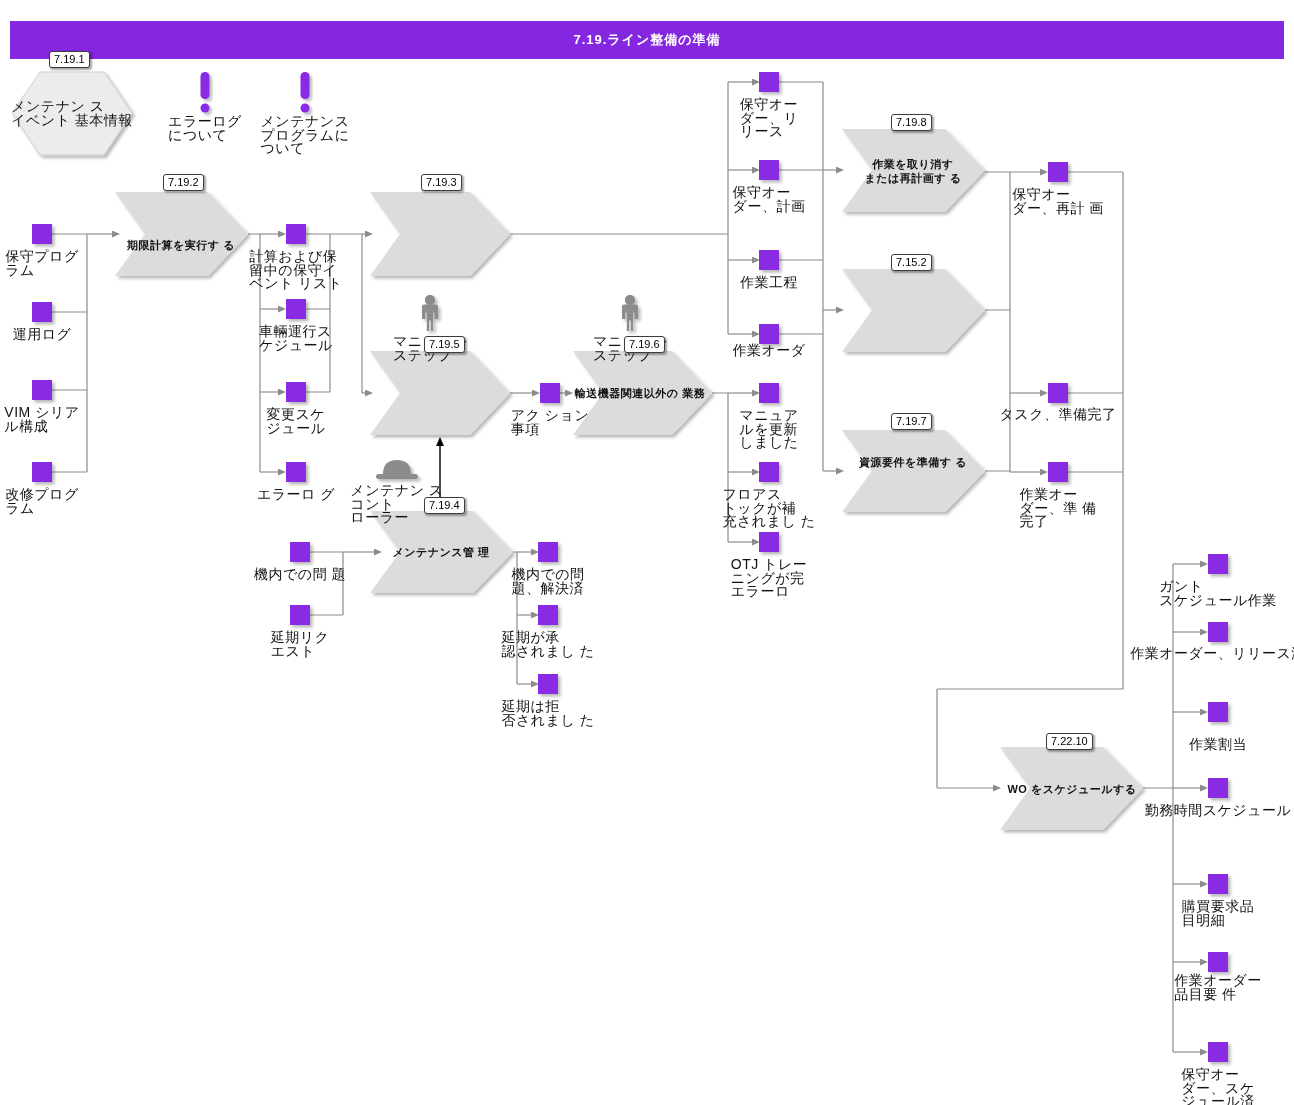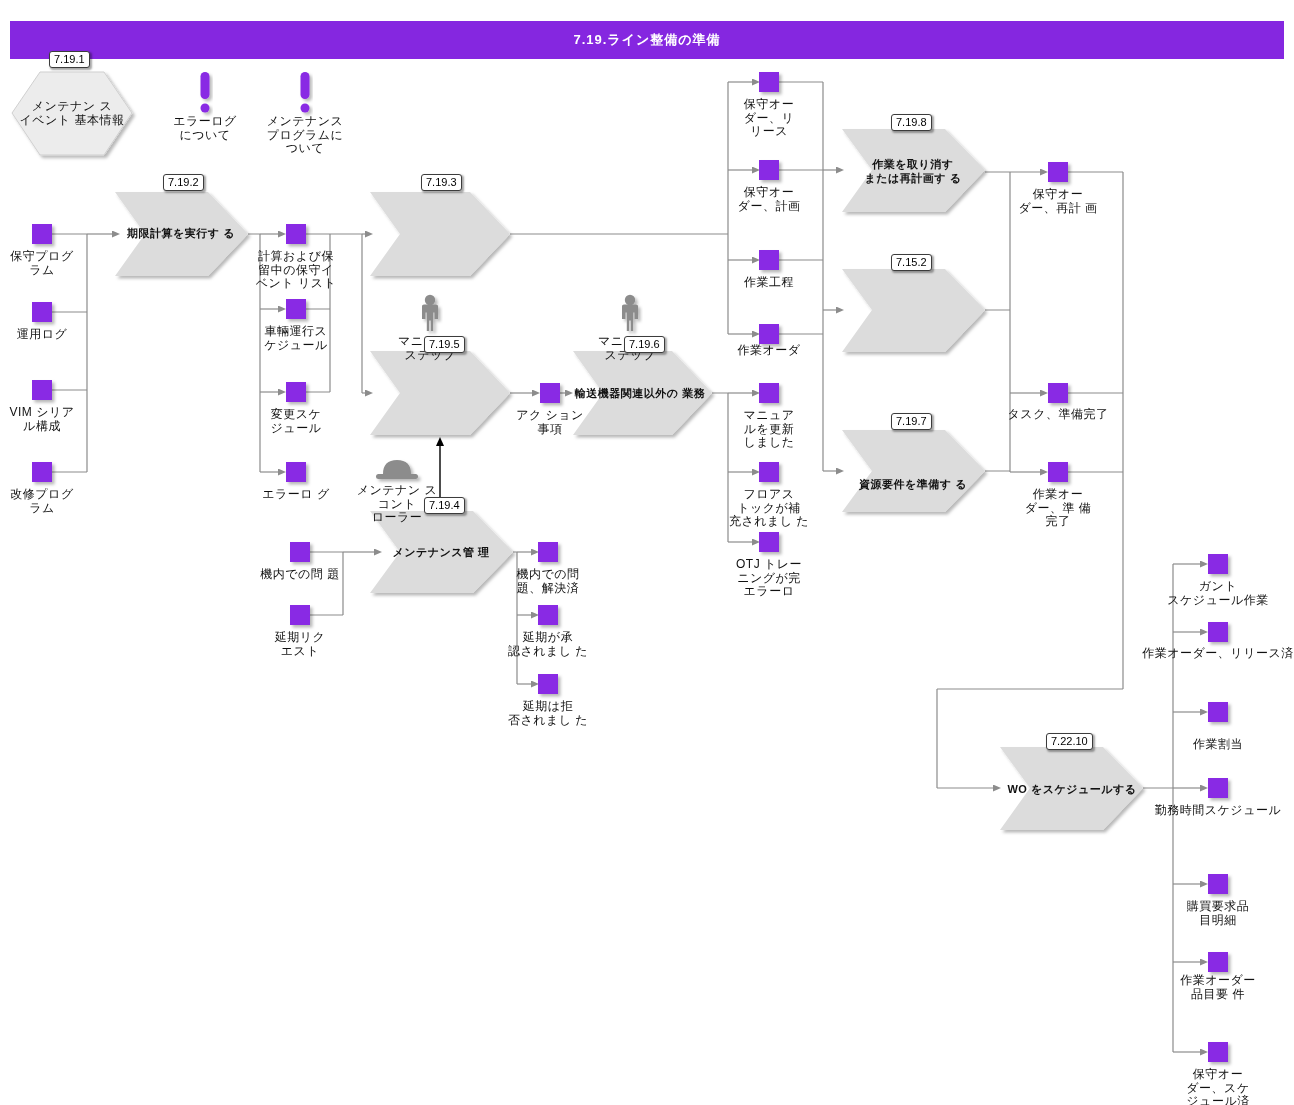--- a/index.html
+++ b/index.html
@@ -8,22 +8,22 @@
     color:#fff;font-size:13px;font-weight:bold;letter-spacing:1px;
     display:flex;align-items:center;justify-content:center;}
   svg.layer{position:absolute;left:0;top:0;}
   .w{stroke:#8c8c8c;stroke-width:1.2;fill:none;}
   .bk{stroke:#000;stroke-width:1.4;fill:none;}
   .chev{fill:#dcdcdc;}
   .sq{fill:#8929e4;}
   .hex{fill:#ececec;stroke:#cfcfcf;stroke-width:1;}
   .ic{fill:#8c8c8c;}
   .ex{fill:#8929e4;}
-  .lbl{position:absolute;transform:translateX(-50%);width:max-content;text-align:center;
-    font-size:12px;line-height:13.5px;letter-spacing:.5px;white-space:pre-line;color:#111;}
+  .lbl{position:absolute;transform:translateX(-50%);width:max-content;text-align:left;
+    font-size:14px;line-height:13.5px;letter-spacing:.5px;white-space:pre-line;color:#111;}
   .ptext{position:absolute;display:flex;align-items:center;justify-content:center;text-align:center;
     font-size:11px;line-height:14px;letter-spacing:.5px;white-space:pre-line;color:#111;font-weight:bold;}
   .badge{position:absolute;background:#fff;border:1px solid #3c3c3c;border-radius:3px;
     font-size:11px;color:#000;padding:0 4px;height:15px;line-height:15px;
     box-shadow:1.5px 1.5px 2px rgba(0,0,0,.35);}
 </style>
 </head>
 <body>
 
 <div class="canvas">
@@ -156,26 +156,26 @@
     <g filter="url(#ds)" transform="translate(630,302)">
       <circle class="ic" cx="0" cy="-14" r="5.2"></circle>
       <path class="ic" d="M-8,-8 Q-8,-9.5 -6,-9.5 L6,-9.5 Q8,-9.5 8,-8 L8,5 L4.5,5 L4.5,-1.5 L3.2,-1.5 L3.2,17 L0.8,17 L0.8,6.5 L-0.8,6.5 L-0.8,17 L-3.2,17 L-3.2,-1.5 L-4.5,-1.5 L-4.5,5 L-8,5 Z"></path>
     </g>
     <g filter="url(#ds)" transform="translate(397,460)">
       <path class="ic" d="M-14,2 Q-14,-12 0,-12 Q14,-12 14,2 Z"></path>
       <rect class="ic" x="-21" y="2" width="42" height="5" rx="2.5"></rect>
     </g>
   </svg>
 
-  <div class="ptext" style="left:117px;top:168px;width:128px;height:105px">期限計算を実行す る</div>
+  <div class="ptext" style="left:117px;top:180px;width:128px;height:105px">期限計算を実行す る</div>
   <div class="ptext" style="left:372px;top:499px;width:138px;height:82px">メンテナンス管 理</div>
   <div class="ptext" style="left:565px;top:339px;width:150px;height:84px">輸送機器関連以外の 業務</div>
   <div class="ptext" style="left:844px;top:117px;width:138px;height:83px">作業を取り消す
 または再計画す る</div>
-  <div class="ptext" style="left:838px;top:440px;width:150px;height:63px">資源要件を準備す る</div>
+  <div class="ptext" style="left:838px;top:418px;width:150px;height:63px">資源要件を準備す る</div>
   <div class="ptext" style="left:997px;top:735px;width:150px;height:83px">WO をスケジュールする</div>
 
   <div class="lbl" style="left:72px;top:88px">メンテナン ス
 イベント 基本情報</div>
   <div class="lbl" style="left:205px;top:103px">エラーログ
 について</div>
   <div class="lbl" style="left:305px;top:103px">メンテナンス
 プログラムに
 ついて</div>
 

